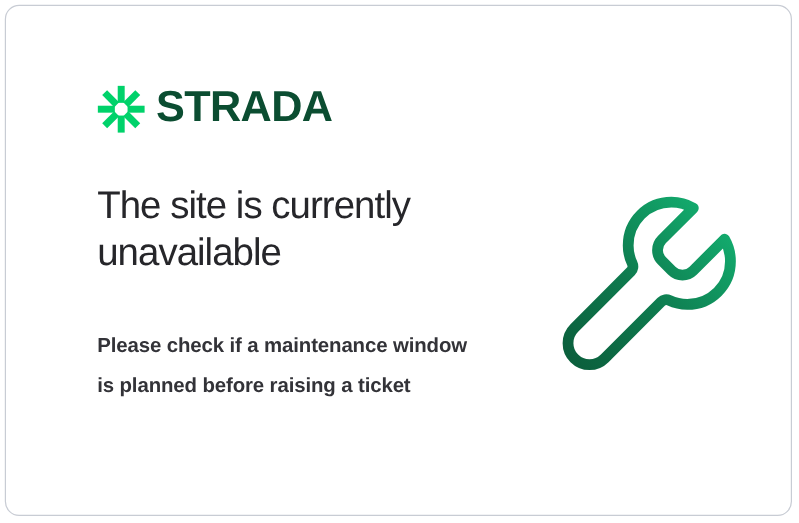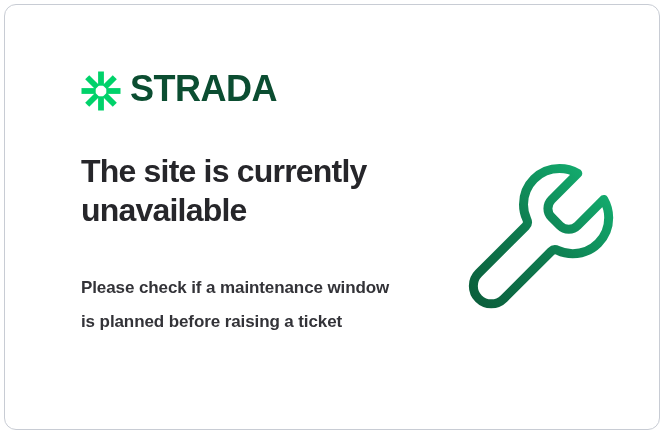--- a/index.html
+++ b/index.html
@@ -62,21 +62,21 @@
 
   
   .headline {
     position: absolute;
     left: 0;
     top: 147px;
     width: 330px;
     margin: 0;
     font-size: 32px;
     line-height: 1.23;
-    font-weight: 700;
+    font-weight: 400;
     letter-spacing: -0.8px;
     color: #26262a;
   }
 
   
   .bodycopy {
     position: absolute;
     left: 0;
     top: 266px;
     width: 310px;

